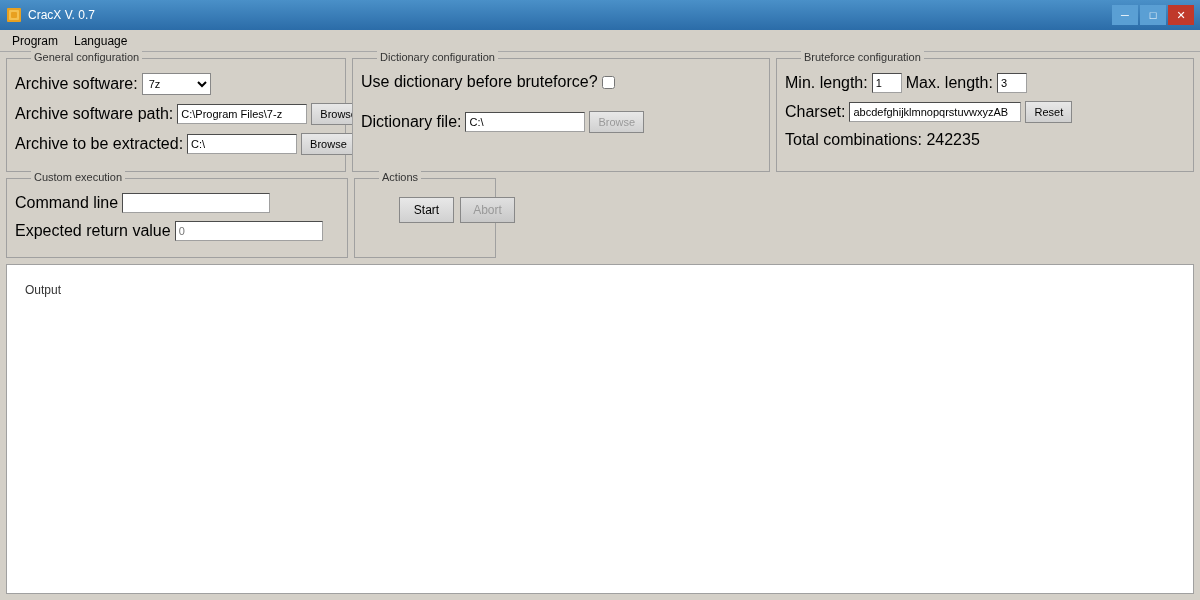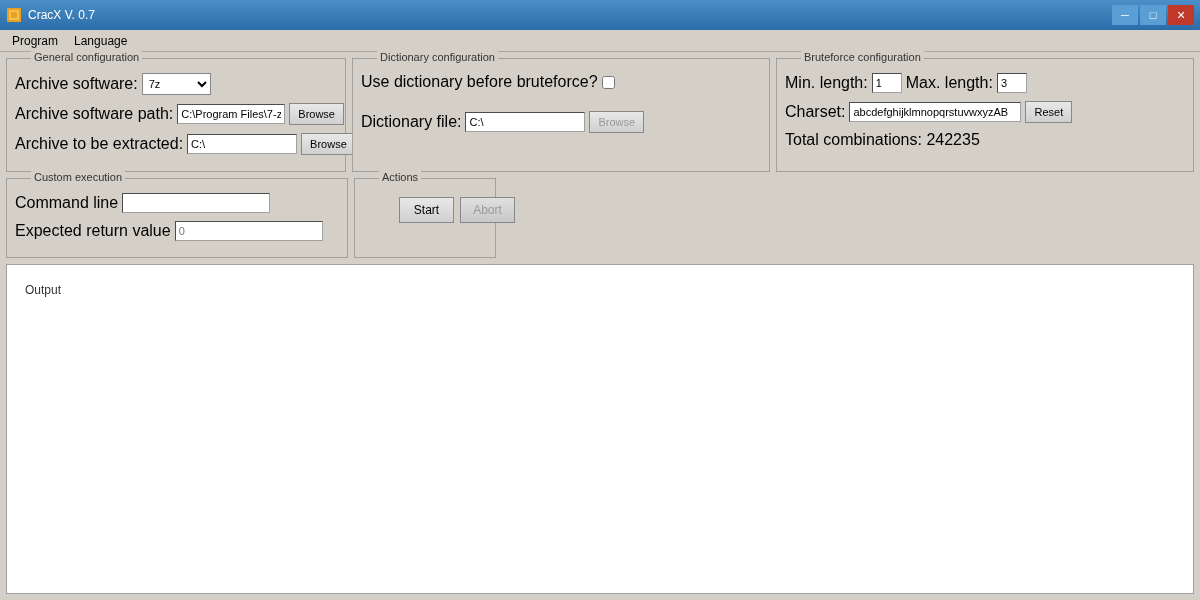--- a/index.html
+++ b/index.html
@@ -256,21 +256,21 @@
         <span class="form-label">Archive software:</span>
         <select class="form-select">
           <option>7z</option>
           <option>WinRAR</option>
           <option>WinZip</option>
         </select>
       </div>
 
       <div class="form-row">
         <span class="form-label">Archive software path:</span>
-        <input type="text" class="form-input" style="width: 108px;" value="C:\Program Files\7-z">
+        <input type="text" class="form-input" style="width: 130px;" value="C:\Program Files\7-z">
         <button class="form-btn">Browse</button>
       </div>
 
       <div class="form-row">
         <span class="form-label">Archive to be extracted:</span>
         <input type="text" class="form-input" style="width: 110px;" value="C:\">
         <button class="form-btn">Browse</button>
       </div>
     </div>
 

